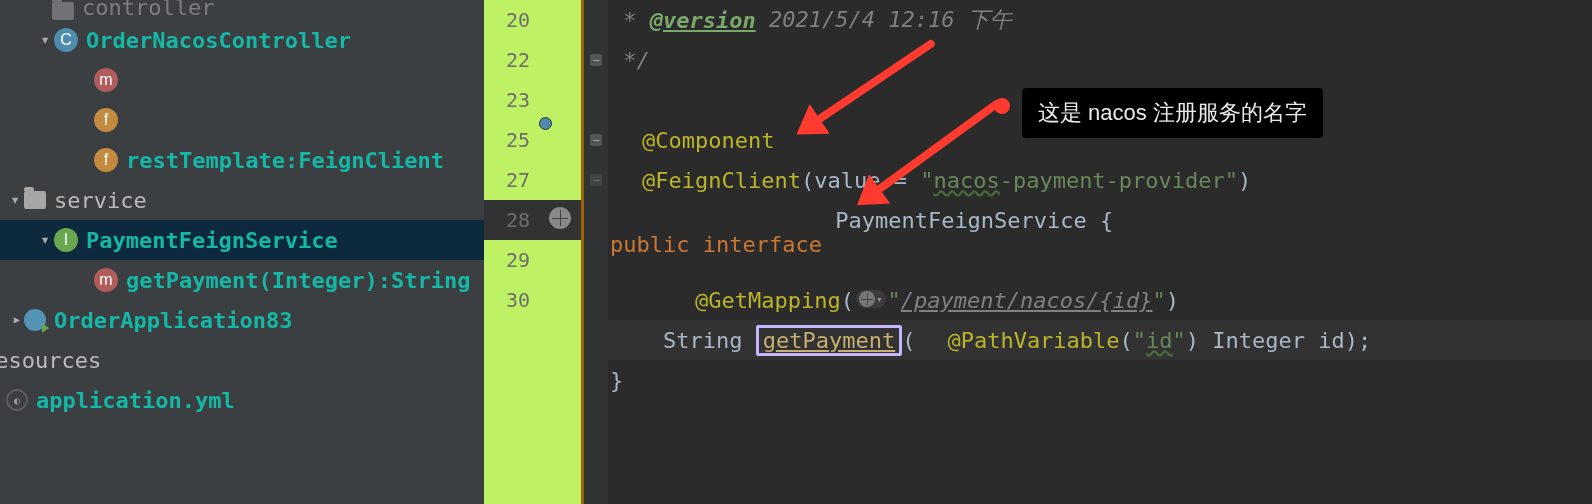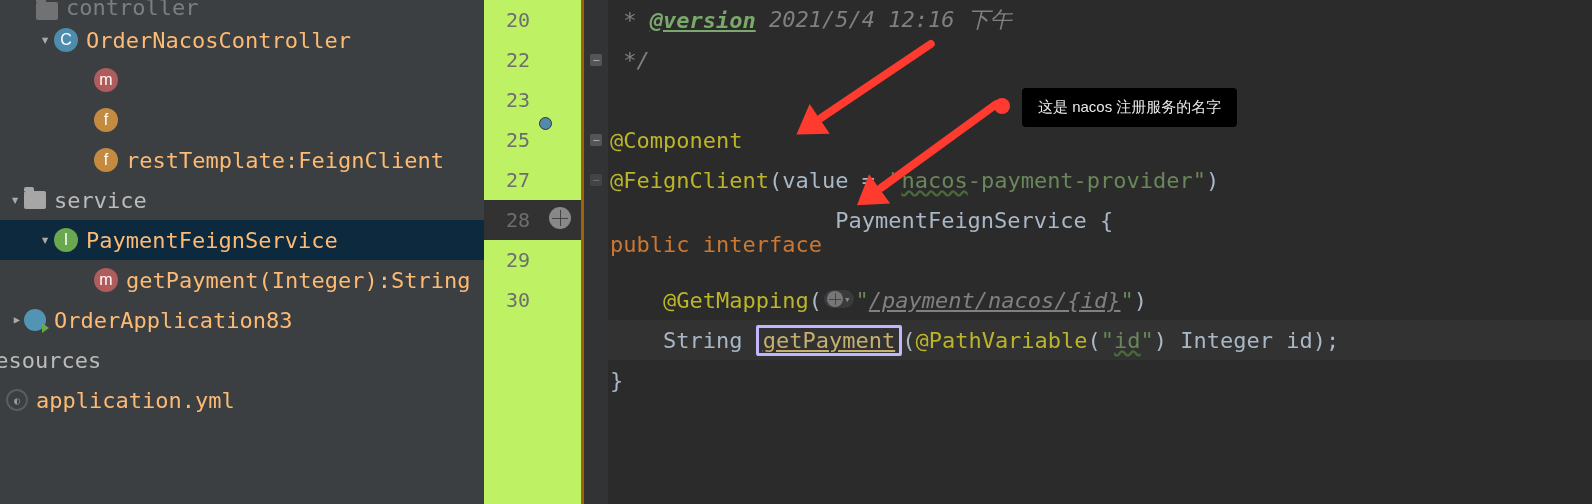--- a/index.html
+++ b/index.html
@@ -88,21 +88,21 @@
     }
     .yml-icon {
       width: 22px; height: 22px;
       border-radius: 50%;
       border: 2px solid #5c5c5c;
       display: inline-flex; align-items: center; justify-content: center;
       margin-right: 8px;
       font-size: 10px; color: #999;
     }
     .tree-label { color: #bbbbbb; }
-    .tree-label.green { color: #fdba74; }
+    .tree-label.green { color: #14b8a6; font-weight: bold; }
 
     .gutter {
       width: 100px;
       background: #bef264;
       display: flex;
       flex-direction: column;
       flex-shrink: 0;
       border-right: 3px solid #a16207;
     }
     .gline {
@@ -167,21 +167,21 @@
     .code-line {
       height: 40px;
       display: flex;
       align-items: center;
       padding-left: 2px;
       white-space: pre;
     }
     .code-line.hl { background: #323232; }
     .c-comment { color: #808080; font-style: italic; }
     .c-tag { color: #7ba86b; font-style: italic; text-decoration: underline; font-weight: bold;}
-    .c-anno { color: #bbb529; }
+    .c-anno { color: #bbb529; margin-left: 32px; }
     .c-keyword { color: #cc7832; margin-top: 48px; }
     .c-type { color: #a9b7c6; }
     .c-method { color: #c5b070; }
     .c-string { color: #6a8759; }
     .c-string-u { color: #6a8759; text-decoration: underline wavy #4a6a3a; }
     .c-param { color: #a9b7c6; }
     .c-path { color: #808080; font-style: italic; text-decoration: underline;}
     .c-brace { color: #a9b7c6; }
 
     .inline-globe {
@@ -201,21 +201,21 @@
     .inline-globe .mini-globe::after {
       content:''; position:absolute; top:2px; bottom:2px; left:50%; width:1px; background:#444;
     }
     .inline-globe .dd { color: #888; font-size: 11px; margin-left: 1px;}
 
     .tooltip-box {
       position: absolute;
       background: #000;
       color: #eaeaea;
       font-family: "PingFang SC", "Microsoft YaHei", sans-serif;
-      font-size: 15px;
+      font-size: 22px;
       padding: 10px 16px;
       border-radius: 4px;
       white-space: nowrap;
     }
     .red-dot {
       position: absolute;
       width: 16px; height: 16px;
       background: #ff3b30; border-radius: 50%;
     }
     .arrow {
@@ -242,21 +242,21 @@
       padding: 0 4px;
       border-radius: 2px;
       color: #c5b070;
       text-decoration: underline;
     }
   </style>
 </head>
 <body>
 
 <div class="sidebar">
-  <div class="tree-item" style="padding-left:36px;height:20px;opacity:.5;align-items:flex-end;">
+  <div class="tree-item" style="padding-left:52px;height:20px;opacity:.5;align-items:flex-end;">
     <span class="folder-icon"></span>
     <span class="tree-label">controller</span>
   </div>
 
   <div class="tree-item" style="padding-left:36px">
     <span class="chevron">▾</span>
     <span class="badge c-class">C</span>
     <span class="tree-label green">OrderNacosController</span>
   </div>
 

